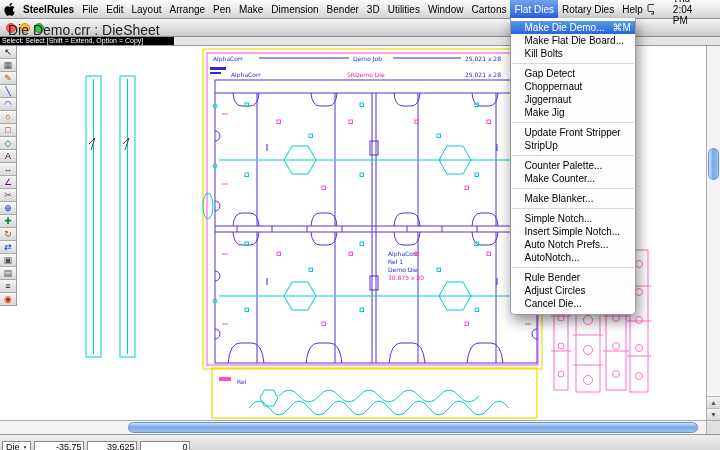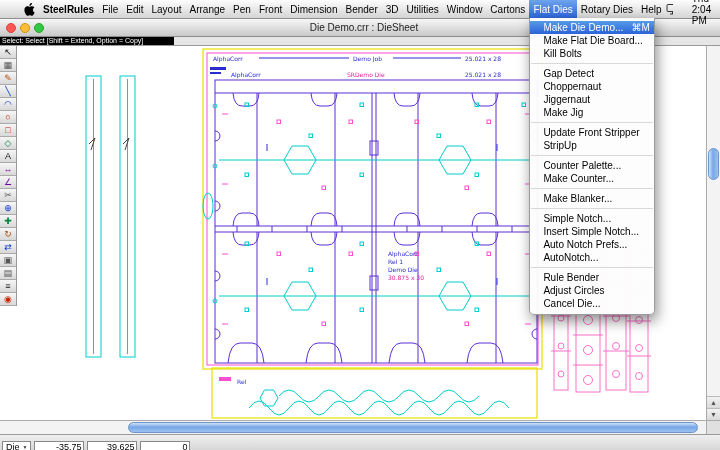--- a/index.html
+++ b/index.html
@@ -2,21 +2,21 @@
 <html><head>
 <meta charset="utf-8">
 <style>
   html,body{margin:0;padding:0;}
   body{width:720px;height:450px;overflow:hidden;background:#fff;font-family:"Liberation Sans",sans-serif;-webkit-font-smoothing:antialiased;}
   .screen{position:relative;width:720px;height:450px;}
 
   
   .menubar{position:absolute;left:0;top:0;width:720px;height:19px;box-sizing:border-box;
     background:linear-gradient(#fdfdfd,#d4d4d4);border-bottom:1px solid #8e8e8e;
-    display:flex;align-items:stretch;font-size:10px;padding-left:20px;z-index:50;}
+    display:flex;align-items:stretch;font-size:10px;padding-left:0;z-index:50;}
   .mitem{display:flex;align-items:center;padding:0 4px;color:#000;white-space:nowrap;}
   .mitem.app{font-weight:bold;}
   .mitem.active{background:linear-gradient(#6ea3ec,#2d66d9);color:#fff;position:relative;}
   .mright{margin-left:auto;display:flex;align-items:center;gap:19px;padding-right:5px;}
   .clock{font-size:10px;color:#000;}
 
   
   .dropdown{position:absolute;top:18px;left:0;width:124px;background:rgba(253,253,253,.97);
     border:1px solid #9b9b9b;border-top:none;border-radius:0 0 5px 5px;
     box-shadow:2px 6px 14px rgba(0,0,0,.45);padding:3px 0 4px;color:#000;z-index:100;}
@@ -26,21 +26,21 @@
   .menu-sep{height:1px;background:#d9d9d9;margin:3px 1px;}
 
   
   .titlebar{position:absolute;top:19px;left:0;width:720px;height:18px;box-sizing:border-box;
     background:linear-gradient(#f7f7f7,#c9c9c9);border-bottom:1px solid #8c8c8c;}
   .lights{position:absolute;left:6px;top:4px;display:flex;gap:4px;}
   .light{width:10px;height:10px;border-radius:50%;box-sizing:border-box;}
   .light.red{background:#fc5753;border:1px solid #d44;}
   .light.yellow{background:#fdbc40;border:1px solid #c90;}
   .light.green{background:#33c748;border:1px solid #2a2;}
-  .title{position:absolute;left:8px;right:0;top:3px;text-align:center;font-size:10px;color:#222;}
+  .title{position:absolute;left:8px;right:0;top:3px;text-align:left;font-size:14px;color:#222;}
 
   .infobar{position:absolute;top:37px;left:0;width:720px;height:9px;box-sizing:border-box;
     background:#e6e6e6;border-bottom:1px solid #9a9a9a;}
   .info-chip{position:absolute;left:0;top:0;height:8px;width:172px;background:#000;color:#fff;
     font-size:7px;line-height:8px;padding-left:2px;white-space:nowrap;overflow:hidden;}
 
   
   .content{position:absolute;top:46px;left:0;width:720px;height:374px;background:#fff;overflow:hidden;}
   .palette{position:absolute;left:0;top:0;width:17px;background:#ddd;border-right:1px solid #999;box-sizing:border-box;z-index:5;}
   .tool{width:16px;height:13px;box-sizing:border-box;border-bottom:1px solid #aaa;
@@ -95,21 +95,21 @@
       <svg width="11" height="13" viewBox="0 0 16 19">
           <path fill="#000" d="M13.1 10.1c0-2.3 1.9-3.4 2-3.5-1.1-1.6-2.8-1.8-3.4-1.8-1.4-.1-2.8.8-3.5.8-.7 0-1.8-.8-3-.8C3.6 4.8 2.1 5.7 1.3 7.1c-1.6 2.8-.4 7 1.2 9.3.8 1.1 1.7 2.4 2.9 2.3 1.2 0 1.6-.7 3-.7s1.8.7 3 .7c1.3 0 2.1-1.1 2.8-2.3.9-1.3 1.3-2.6 1.3-2.7-.1 0-2.4-.9-2.4-3.6zM10.6 2.8c.6-.8 1.1-1.9 1-3-.9 0-2.1.6-2.7 1.4-.6.7-1.1 1.8-1 2.9 1.1.1 2.1-.5 2.7-1.3z"></path>
         </svg>
     </span>
     <span class="mitem app">SteelRules</span>
     <span class="mitem">File</span>
     <span class="mitem">Edit</span>
     <span class="mitem">Layout</span>
     <span class="mitem">Arrange</span>
     <span class="mitem">Pen</span>
-    <span class="mitem">Front</span>
+    <span class="mitem">Make</span>
     <span class="mitem">Dimension</span>
     <span class="mitem">Bender</span>
     <span class="mitem">3D</span>
     <span class="mitem">Utilities</span>
     <span class="mitem">Window</span>
     <span class="mitem">Cartons</span>
     <span class="mitem active">
       <span>Flat Dies</span>
       <div class="dropdown">
           <div class="menu-item selected">

